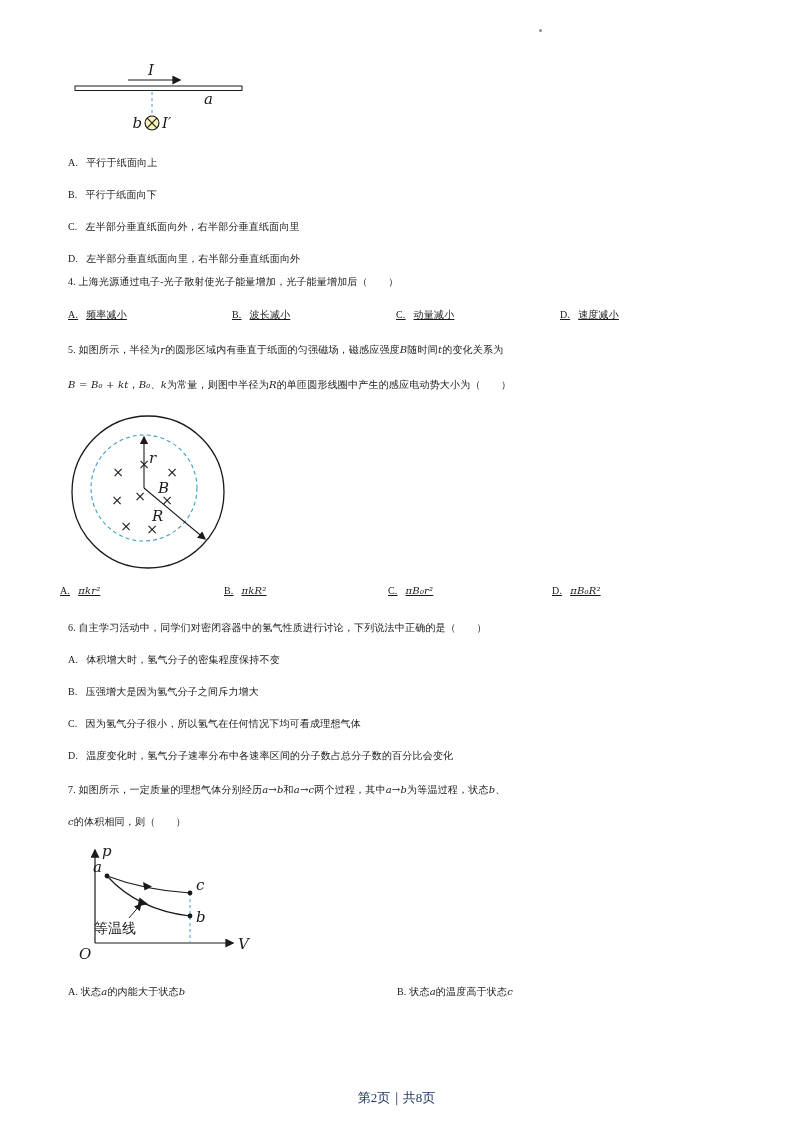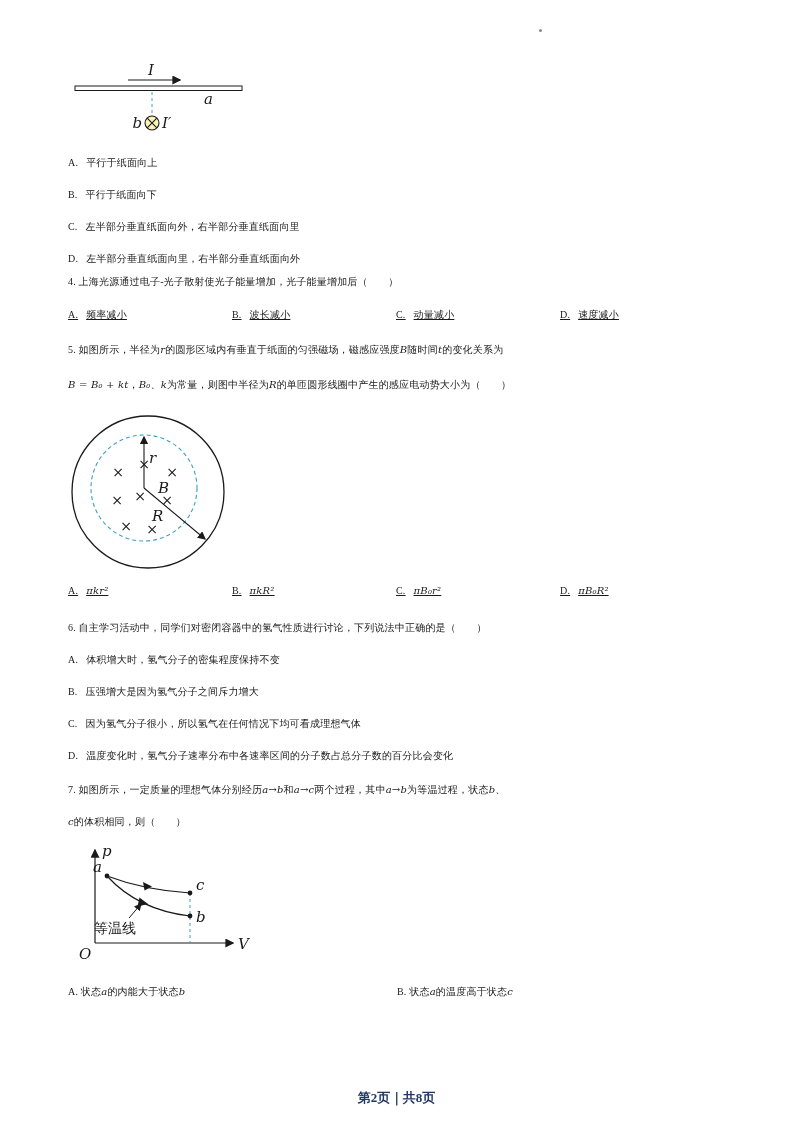--- a/index.html
+++ b/index.html
@@ -12,21 +12,21 @@
   .line { font-size:10px; line-height:22px; white-space:nowrap; letter-spacing:0.2px; }
   .math { font-family:"DejaVu Serif","Liberation Serif",serif; font-style:italic; }
   .opt-label { margin-right:8px; }
   .options-row { display:flex; }
   .opt-cell { width:164px;text-decoration:underline; }
   .opt-cell:last-child { width:auto;text-align:right; }
   svg text { fill:#1a1a1a; }
   .svg-math { font-family:"DejaVu Serif","Liberation Serif",serif; font-style:italic; font-size:15px; }
   .svg-cn { font-family:"Liberation Serif",serif; font-size:14px; }
   .svg-x { font-family:"DejaVu Sans",sans-serif; font-size:14px; }
-  .footer { left:0; width:793px; text-align:center; font-size:13px; font-weight:bold; color:#1f3864; }
+  .footer { left:0; width:793px; text-align:center; font-size:13px; font-weight:normal; color:#1f3864; }
   .artifact-dot { width:3px; height:3px; border-radius:50%; background:#8a8a8a; }
 </style>
 </head>
 <body>
 
 <div class="page">
 
   <div class="abs artifact-dot" style="left:539px;top:29px"></div>
 
   <svg class="abs" style="left:68px;top:58px" width="262" height="88" viewBox="0 0 262 88">
@@ -79,21 +79,21 @@
     <text x="99" y="97" text-anchor="middle" class="svg-x">×</text>
     <text x="58" y="123" text-anchor="middle" class="svg-x">×</text>
     <text x="84" y="126" text-anchor="middle" class="svg-x">×</text>
     <line x1="76" y1="80" x2="76" y2="29" stroke="#1a1a1a" stroke-width="1.1" marker-end="url(#arr2)"></line>
     <text x="81" y="55" class="svg-math">r</text>
     <text x="90" y="85" class="svg-math">B</text>
     <line x1="76" y1="80" x2="137" y2="131" stroke="#1a1a1a" stroke-width="1.1" marker-end="url(#arr2)"></line>
     <text x="84" y="113" class="svg-math">R</text>
   </svg>
 
-  <div class="abs options-row" style="left:68px;top:580px;width:680px">
+  <div class="abs options-row" style="left:60px;top:580px;width:680px">
     <div class="opt-cell line"><span class="opt-label">A.</span><span class="math">πkr²</span></div>
     <div class="opt-cell line"><span class="opt-label">B.</span><span class="math">πkR²</span></div>
     <div class="opt-cell line"><span class="opt-label">C.</span><span class="math">πB₀r²</span></div>
     <div class="opt-cell line"><span class="opt-label">D.</span><span class="math">πB₀R²</span></div>
   </div>
 
   <div class="abs line" style="left:68px;top:617px">6. 自主学习活动中，同学们对密闭容器中的氢气性质进行讨论，下列说法中正确的是（　　）</div>
   <div class="abs line" style="left:68px;top:649px"><span class="opt-label">A.</span><span>体积增大时，氢气分子的密集程度保持不变</span></div>
   <div class="abs line" style="left:68px;top:681px"><span class="opt-label">B.</span><span>压强增大是因为氢气分子之间斥力增大</span></div>
   <div class="abs line" style="left:68px;top:713px"><span class="opt-label">C.</span><span>因为氢气分子很小，所以氢气在任何情况下均可看成理想气体</span></div>

